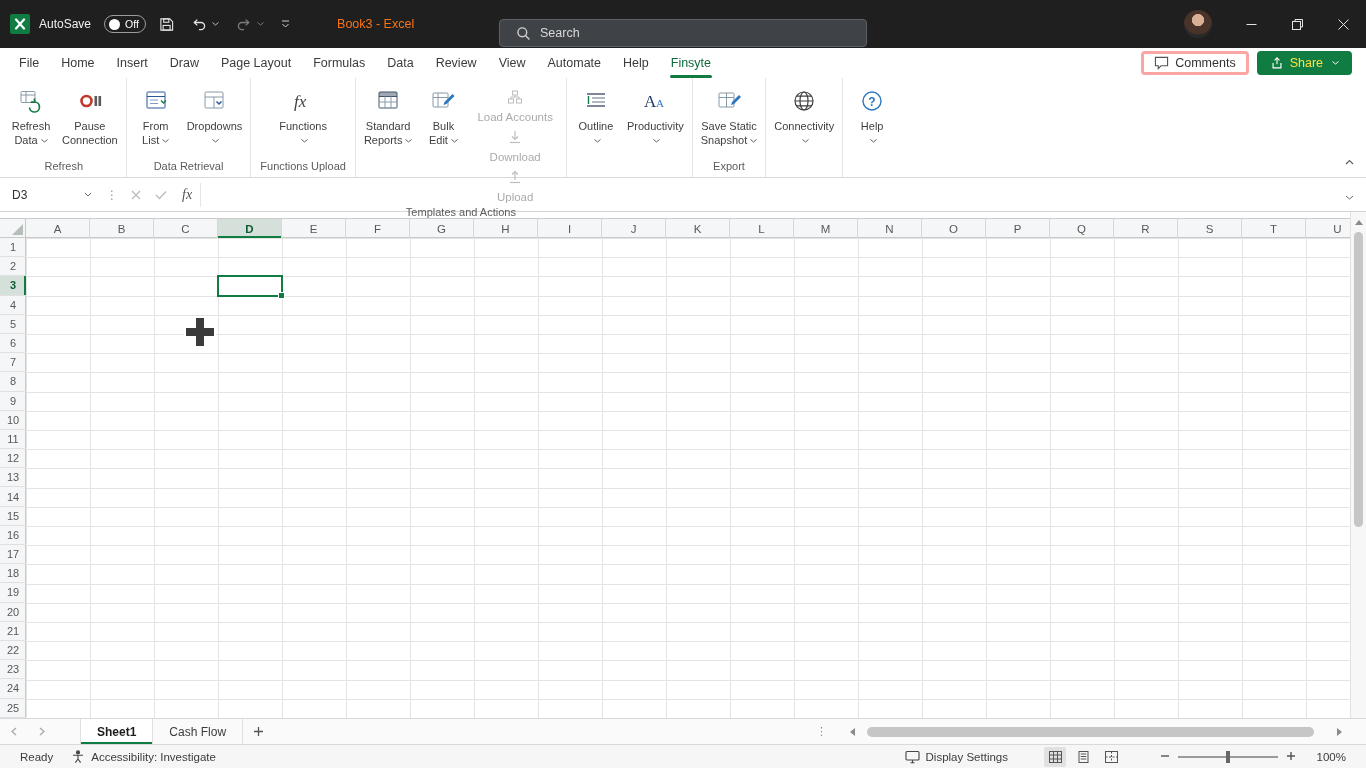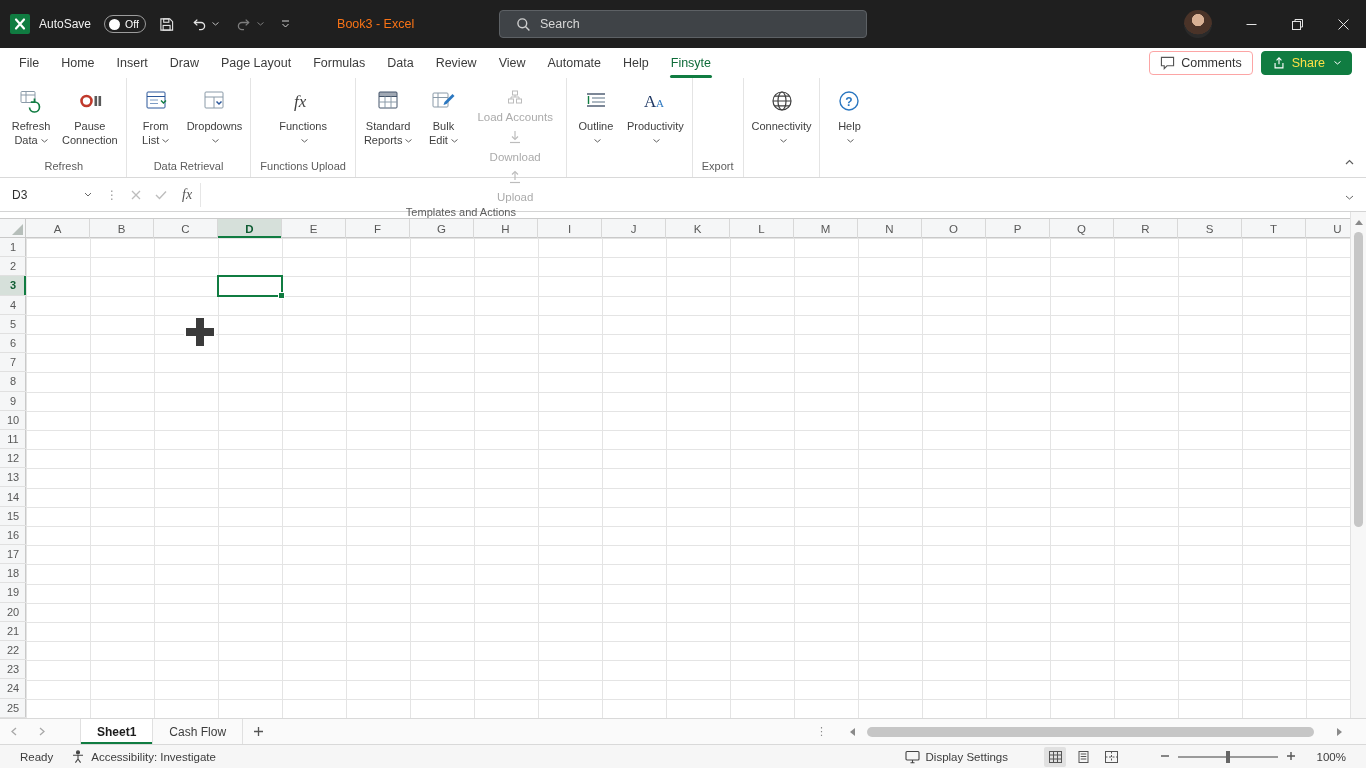--- a/index.html
+++ b/index.html
@@ -10,36 +10,36 @@
   
   .titlebar { height:48px; background:#1f1f1f; display:flex; align-items:center; position:relative; color:#e8e8e8; }
   .tb-left { display:flex; align-items:center; gap:9px; padding-left:10px; }
   .appicon { width:20px; height:20px; display:flex; }
   .autosave { display:flex; align-items:center; gap:13px; font-size:12px; color:#f0f0f0; }
   .toggle { width:42px; height:18px; border:1px solid #9c9c9c; border-radius:10px; display:flex; align-items:center; padding:0 4px; gap:5px; }
   .knob { width:11px; height:11px; border-radius:50%; background:#fff; }
   .toggle-state { font-size:10.5px; color:#fff; }
   .tbbtn { height:26px; display:flex; align-items:center; justify-content:center; padding:0 4px; gap:2px; }
   .doc-title { font-size:12.5px; color:#f97316; margin-left:34px; white-space:nowrap; }
-  .searchbox { position:absolute; left:50%; top:10px; transform:translateX(-50%); width:368px; height:28px;
+  .searchbox { position:absolute; left:50%; top:19px; transform:translateX(-50%); width:368px; height:28px;
     background:#3f4347; border:1px solid #5d6165; border-radius:4px; display:flex; align-items:center;
     padding-left:16px; gap:9px; color:#d8d8d8; font-size:12.5px; }
   .tb-right { margin-left:auto; display:flex; align-items:center; height:100%; }
   .avatar { width:28px; height:28px; border-radius:50%; margin-right:16px;
     background:radial-gradient(circle at 50% 36%, #d8b094 0 26%, #4a3328 28% 62%, #2a2a2a 64%); }
   .winbtn { width:46px; height:100%; display:flex; align-items:center; justify-content:center; }
 
   
   .tabrow { height:30px; background:#fff; display:flex; align-items:center; padding:0 14px 0 8px; }
   .rtabs { display:flex; align-items:stretch; height:30px; }
   .rtab { padding:0 11px; font-size:12.5px; color:#3b3b3b; line-height:30px; position:relative; white-space:nowrap; cursor:default; }
   .rtab.active { color:#0e6b39; font-weight:400; }
   .rtab.active::after { content:""; position:absolute; left:10px; right:10px; bottom:0; height:3px; background:#107c41; border-radius:2px; }
   .tabrow-right { margin-left:auto; display:flex; gap:8px; align-items:center; }
-  .pillbtn { height:24px; border:1px solid #fca5a5; border-radius:4px; background:#fff; padding:0 10px;
+  .pillbtn { height:24px; border:3px solid #fca5a5; border-radius:4px; background:#fff; padding:0 10px;
     font-size:12.5px; color:#333; display:flex; align-items:center; gap:6px;justify-content:flex-end; }
   .pillbtn.green { background:#107c41; border-color:#107c41; color:#fde047; }
 
   
   .ribbon { height:100px; background:#fff; border-bottom:1px solid #d9d9d9; display:flex; align-items:stretch; padding:0 2px; position:relative; }
   .rgroup { display:flex; flex-direction:column; border-right:1px solid #e4e4e4; padding:2px 3px 0; }
   .rgroup-buttons { display:flex; align-items:flex-start; flex:1; }
   .rbtn { min-width:52px; padding:7px 5px 2px; display:flex; flex-direction:column; align-items:center;
     font-size:11px; color:#3f3f3f; text-align:center; cursor:default; }
   .rbtn .icon { height:28px; display:flex; align-items:center; justify-content:center; margin-bottom:4px; }
@@ -398,20 +398,34 @@
           </span>
           <span class="lbl"><span>Productivity</span><br><span></span><svg class="chev" width="7" height="4" viewBox="0 0 7 4">
                 <path d="M0.5 0.5 L3.5 3 L6.5 0.5" fill="none" stroke="#5f5f5f"></path>
               </svg></span>
         </div>
       </div>
       <div class="rgroup-label"></div>
     </div>
 
     <div class="rgroup">
+      <div class="rgroup-buttons">
+        <div class="rbtn">
+          <span class="icon">
+            <svg width="26" height="26" viewBox="0 0 26 26" fill="none">
+                <rect x="3" y="5" width="15" height="14" rx="1" stroke="#8a9aa8"></rect>
+                <path d="M3 9.5 H18 M10.5 5 V19" stroke="#8a9aa8"></path>
+                <path d="M23 7 L16 14 L15 17 L18 16 L25 9 Z" fill="#2b77c0"></path>
+              </svg>
+          </span>
+          <span class="lbl"><span>Save Static</span><br><span>Snapshot</span><svg class="chev" width="7" height="4" viewBox="0 0 7 4">
+                <path d="M0.5 0.5 L3.5 3 L6.5 0.5" fill="none" stroke="#5f5f5f"></path>
+              </svg></span>
+        </div>
+      </div>
       <div class="rgroup-label">Export</div>
     </div>
 
     <div class="rgroup">
       <div class="rgroup-buttons">
         <div class="rbtn">
           <span class="icon">
             <svg width="26" height="26" viewBox="0 0 26 26" fill="none" stroke="#3f3f3f" stroke-width="1.2">
                 <circle cx="13" cy="13" r="9"></circle>
                 <ellipse cx="13" cy="13" rx="4" ry="9"></ellipse>

